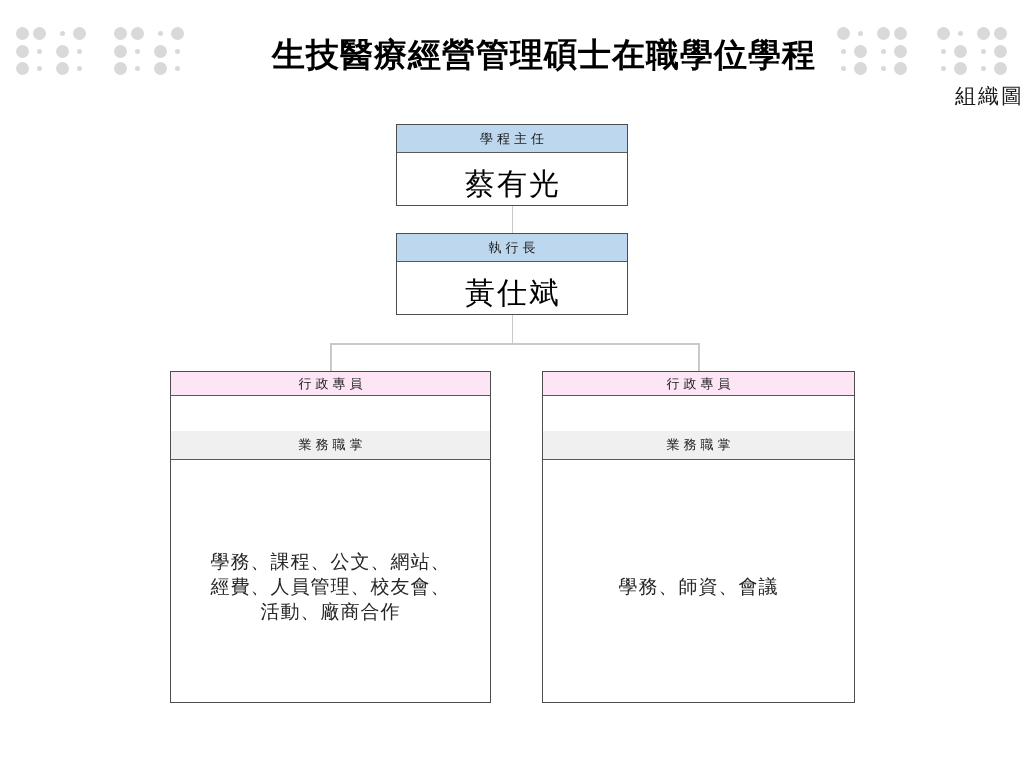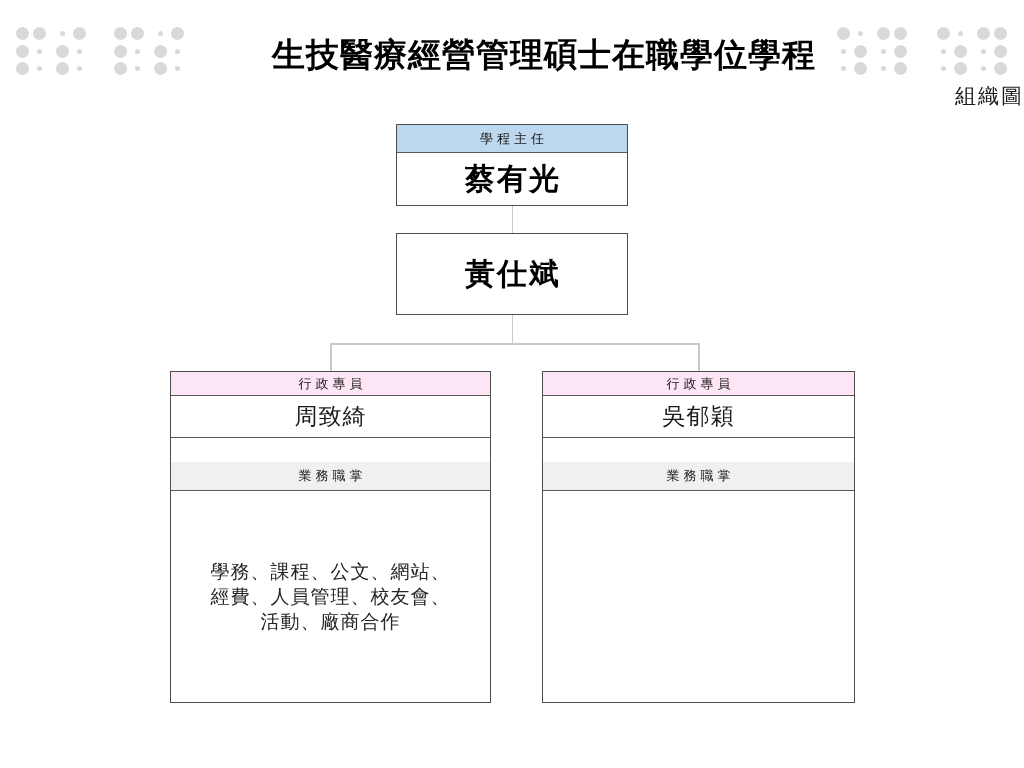--- a/index.html
+++ b/index.html
@@ -28,34 +28,34 @@
     position:absolute; top:82px; left:0; width:1024px;
     text-align:right; font-size:21px; line-height:28px;
     color:#1a1a1a; letter-spacing:2px;
   }
 
   
   .box {
     position:absolute; box-sizing:border-box;
     border:1.5px solid var(--box-border, #4d4d4d);
     background:#fff;
-    display:flex; flex-direction:column;
+    display:flex; flex-direction:column;gap:11px;
   }
   .box-header {
     display:flex; align-items:center; justify-content:center;
     border-bottom:1.5px solid var(--divider, #595959);
     font-size:13px; letter-spacing:4px; text-indent:4px;
     color:#1a1a1a;
   }
   .hdr-blue { flex:0 0 27px; background:var(--blue-header, #bdd7ee); }
   .hdr-pink { flex:0 0 23px; background:var(--pink-header, #fce5f4); }
   .hdr-gray { flex:0 0 28px; background:var(--gray-header, #f0f0f0);margin-top:24px; }
   .box-name {
     flex:1; display:flex; align-items:center; justify-content:center;
-    font-size:30px; font-weight:bold; letter-spacing:2px; text-indent:2px;
+    font-size:30px; font-weight:normal; letter-spacing:2px; text-indent:2px;
     color:#000;
   }
   .staff-name {
     flex:0 0 41px; display:flex; align-items:center; justify-content:center;
     border-bottom:1.5px solid var(--divider, #595959);
     font-size:23px; letter-spacing:1px; color:#1a1a1a;
   }
   .duties {
     flex:1; display:flex; align-items:center; justify-content:center;
     font-size:19px; line-height:25px; letter-spacing:1px;
@@ -128,44 +128,46 @@
   <div class="box" style="left:396px; top:124px; width:232px; height:82px;">
     <div class="box-header hdr-blue">
       <span>學程主任</span>
     </div>
     <div class="box-name">蔡有光</div>
   </div>
 
   <div class="conn" style="left:511.5px; top:205.5px; width:1.5px; height:28px;"></div>
 
   <div class="box" style="left:396px; top:233px; width:232px; height:82px;">
+    <div class="box-header hdr-blue">
+      <span>執行長</span>
+    </div>
     <div class="box-name">黃仕斌</div>
   </div>
 
   <div class="conn" style="left:511.5px; top:314.5px; width:1.5px; height:29px;"></div>
   <div class="conn" style="left:330px; top:343px; width:370px; height:1.5px;"></div>
   <div class="conn" style="left:330px; top:343px; width:1.5px; height:29px;"></div>
   <div class="conn" style="left:698px; top:343px; width:1.5px; height:29px;"></div>
 
   <div class="box" style="left:170px; top:371px; width:321px; height:332px;">
     <div class="box-header hdr-pink">
       <span>行政專員</span>
     </div>
-    <div class="staff-name">周致綺</div>
     <div class="box-header hdr-gray">
       <span>業務職掌</span>
     </div>
     <div class="duties">學務、課程、公文、網站、
 經費、人員管理、校友會、
 活動、廠商合作</div>
   </div>
 
   <div class="box" style="left:542px; top:371px; width:313px; height:332px;">
     <div class="box-header hdr-pink">
       <span>行政專員</span>
     </div>
-    <div class="staff-name">吳郁穎</div>
     <div class="box-header hdr-gray">
       <span>業務職掌</span>
     </div>
+    <div class="duties">學務、師資、會議</div>
   </div>
 
 </div>
 
 </body></html>

